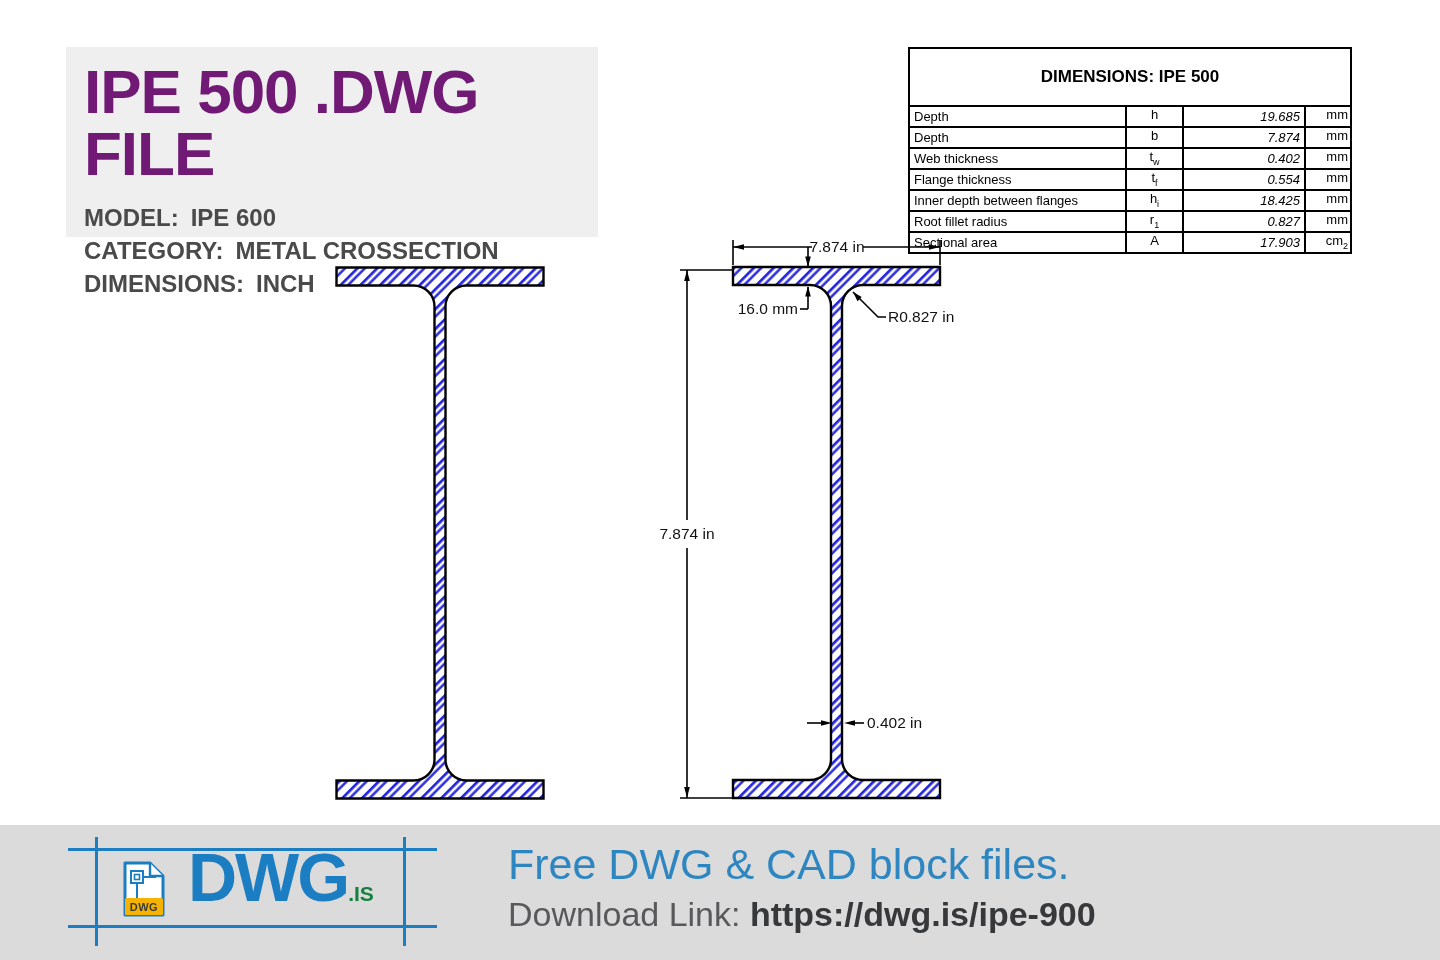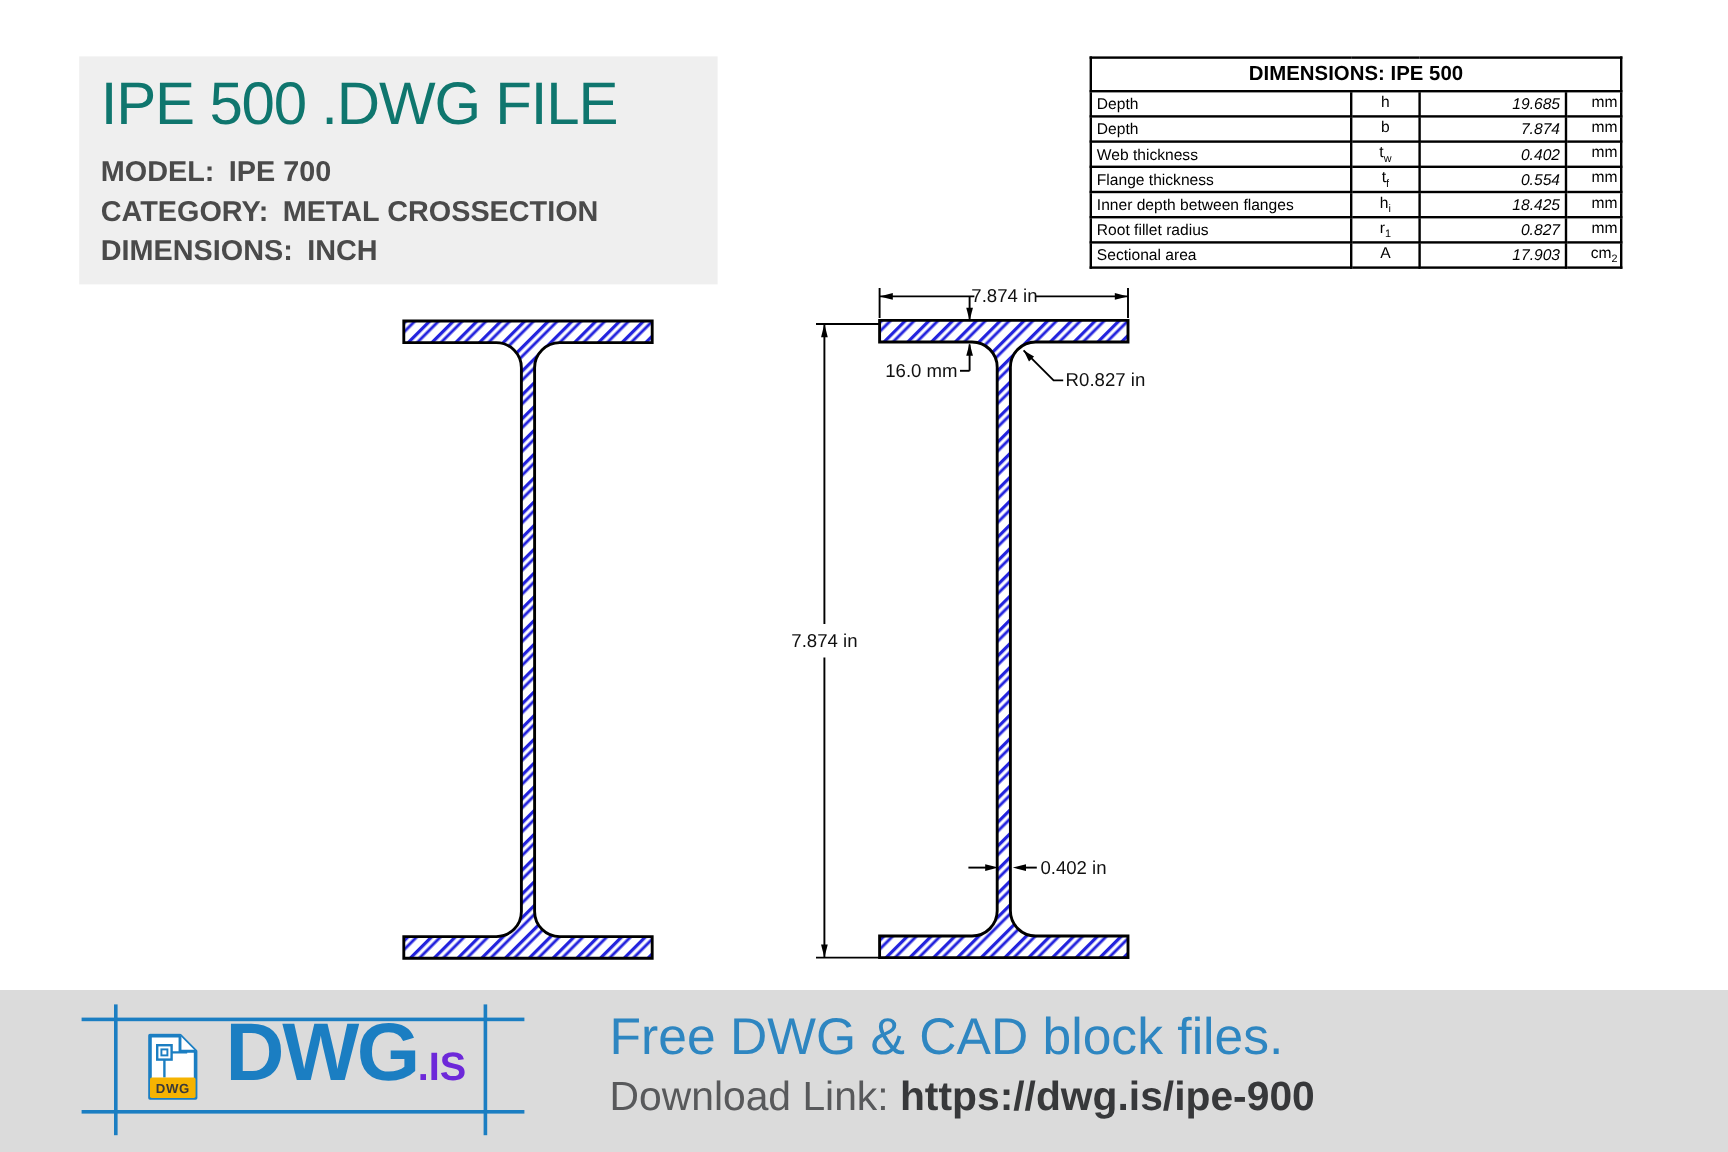--- a/index.html
+++ b/index.html
@@ -7,34 +7,34 @@
     width:1440px;height:960px;position:relative;background:#ffffff;
     font-family:"Liberation Sans","DejaVu Sans",sans-serif;
     overflow:hidden;
   }
   
   .header-card{
     position:absolute;left:66px;top:47px;width:532px;height:190px;
     background:#efefef;
   }
   .header-card h1{
-    margin:14px 0 0 18px;font-size:50px;font-weight:400;color:#0f766e;
+    margin:14px 0 0 18px;font-size:62px;font-weight:700;color:#701a75;
     letter-spacing:-1px;line-height:1.0;
   }
   .meta{margin:16px 0 0 18px;font-size:24px;font-weight:600;color:#4a4a4a;line-height:33px;}
   .meta .row{white-space:nowrap;}
   .meta .val{margin-left:12px;}
   
   .dims-table{
     position:absolute;left:908px;top:47px;border-collapse:collapse;
     background:#fff;table-layout:fixed;width:442px;
   }
   .dims-table,.dims-table td,.dims-table th{border:2px solid #000;}
   .dims-table th{
-    height:26px;font-size:17px;font-weight:700;color:#000;text-align:center;padding:0;margin-left:22px;
+    height:26px;font-size:17px;font-weight:700;color:#000;text-align:center;padding:15px;margin-left:22px;
   }
   .dims-table td{
     height:19px;font-size:13px;color:#000;padding:0 4px;line-height:1;
     overflow:hidden;white-space:nowrap;margin-top:28px;
   }
   .dims-table td.sym{text-align:center;padding:0;}
   .dims-table td.val{text-align:right;font-style:italic;}
   .dims-table td.unit{text-align:right;padding:0 2px;}
   .dims-table sub{font-size:9px;}
   
@@ -45,21 +45,21 @@
     position:absolute;left:0;top:825px;width:1440px;height:135px;background:#dbdbdb;
   }
   .crop-line{position:absolute;background:#1b7ec2;}
   .crop-h{height:3px;left:68px;width:369px;}
   .crop-v{width:3px;top:12px;height:109px;}
   .logo-icon{position:absolute;left:123px;top:36px;}
   .logo-word{
     position:absolute;left:188px;top:18px;display:flex;align-items:baseline;
   }
   .logo-dwg{font-size:68px;font-weight:800;color:#1b7ec2;letter-spacing:-2px;line-height:1;}
-  .logo-is{font-size:33px;font-weight:800;color:#6d28d9;line-height:1;}
+  .logo-is{font-size:21px;font-weight:800;color:#15803d;line-height:1;}
   .tagline{position:absolute;left:508px;top:14px;}
   .tagline-main{font-size:43px;font-weight:400;color:#2e86c1;line-height:1.2;}
   .tagline-sub{font-size:34px;font-weight:400;color:#58595b;line-height:1.25;margin-top:2px;}
   .tagline-sub b{font-weight:700;color:#37383a;}
 </style>
 </head>
 <body>
 
 <svg width="0" height="0" style="position:absolute" aria-hidden="true">
   <defs>
@@ -68,21 +68,21 @@
       <rect y="0" width="14" height="2.7" fill="#2222dd"></rect>
       <rect y="5.4" width="14" height="2.4" fill="#2222dd"></rect>
     </pattern>
   </defs>
 </svg>
 
 <div class="header-card">
   <h1>IPE 500 .DWG FILE</h1>
   <div class="meta">
     <div class="row">
-      <span>MODEL:</span><span class="val">IPE 700</span>
+      <span>MODEL:</span><span class="val">IPE 600</span>
     </div>
     <div class="row">
       <span>CATEGORY:</span><span class="val">METAL CROSSECTION</span>
     </div>
     <div class="row">
       <span>DIMENSIONS:</span><span class="val">INCH</span>
     </div>
   </div>
 </div>
 

